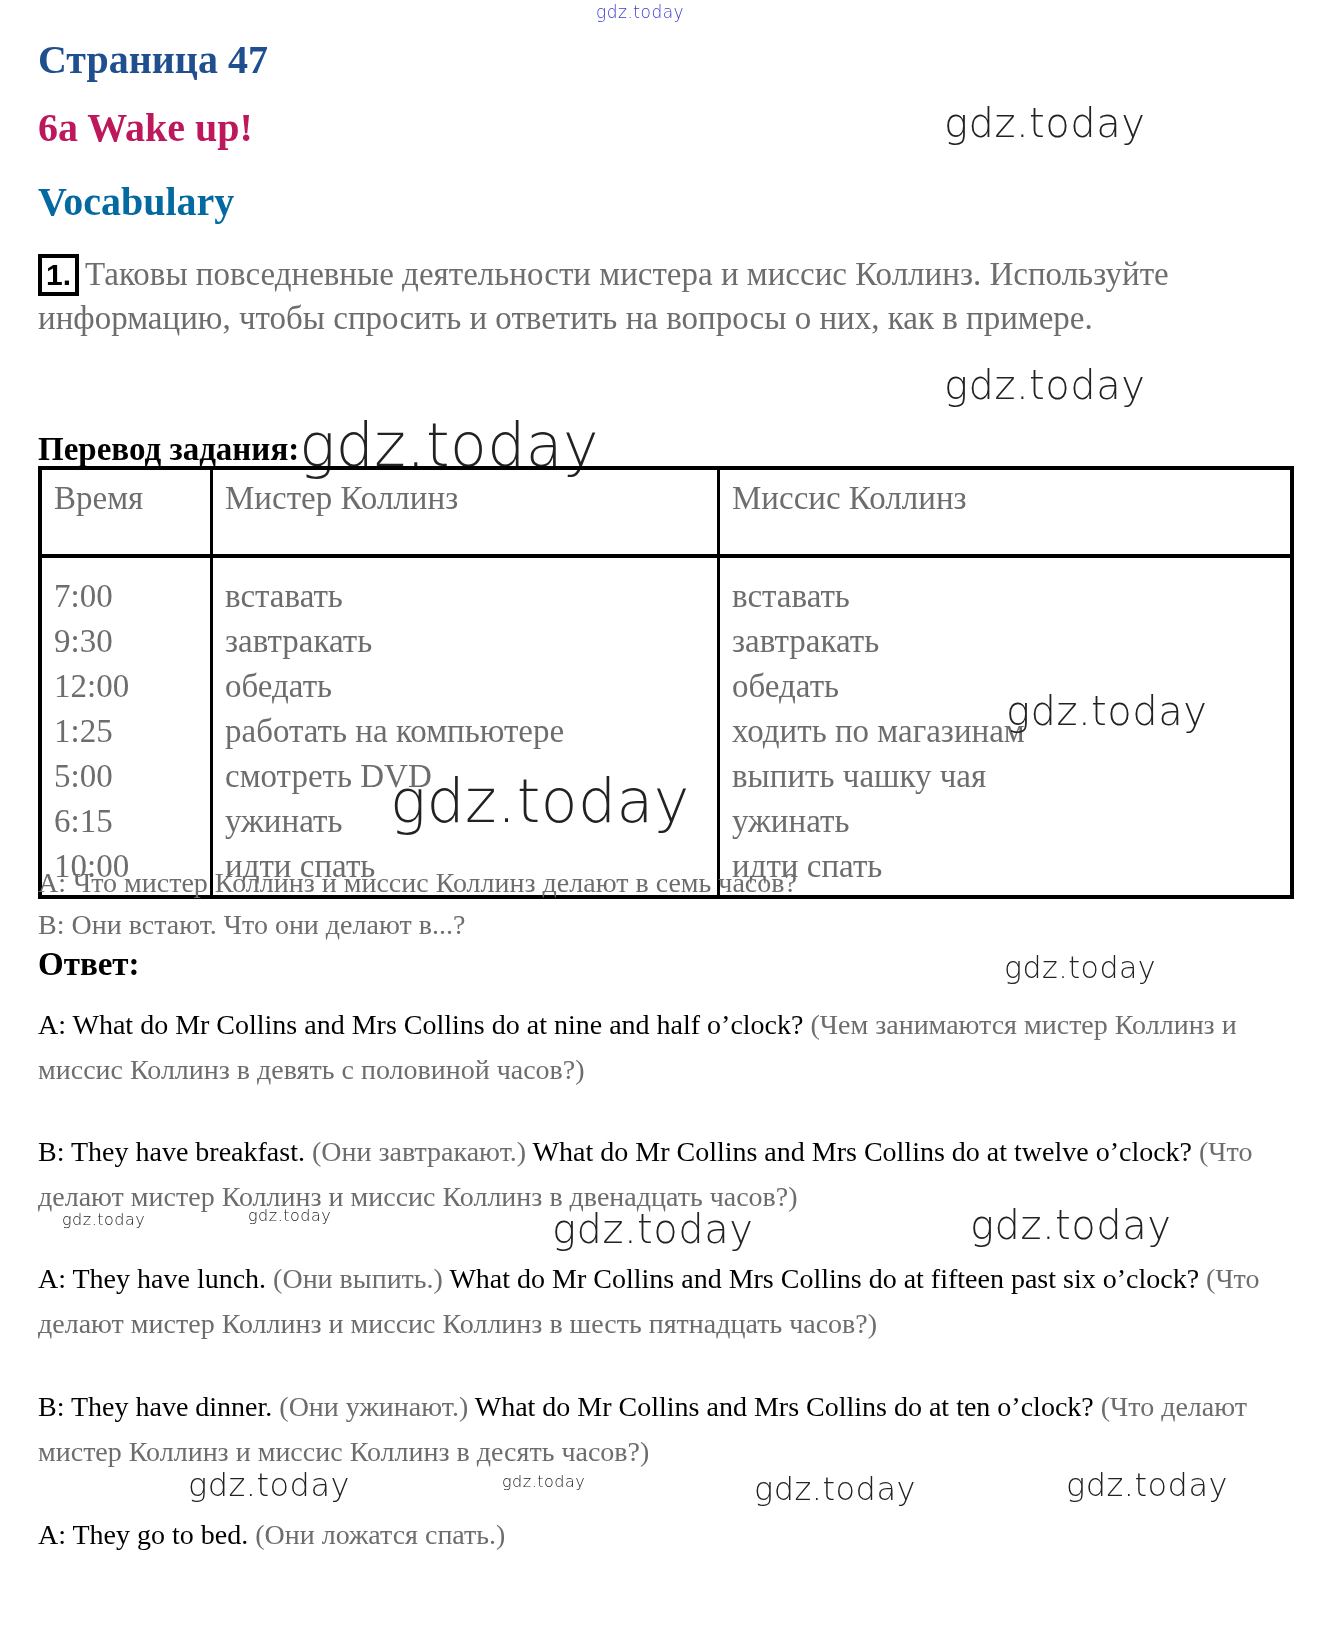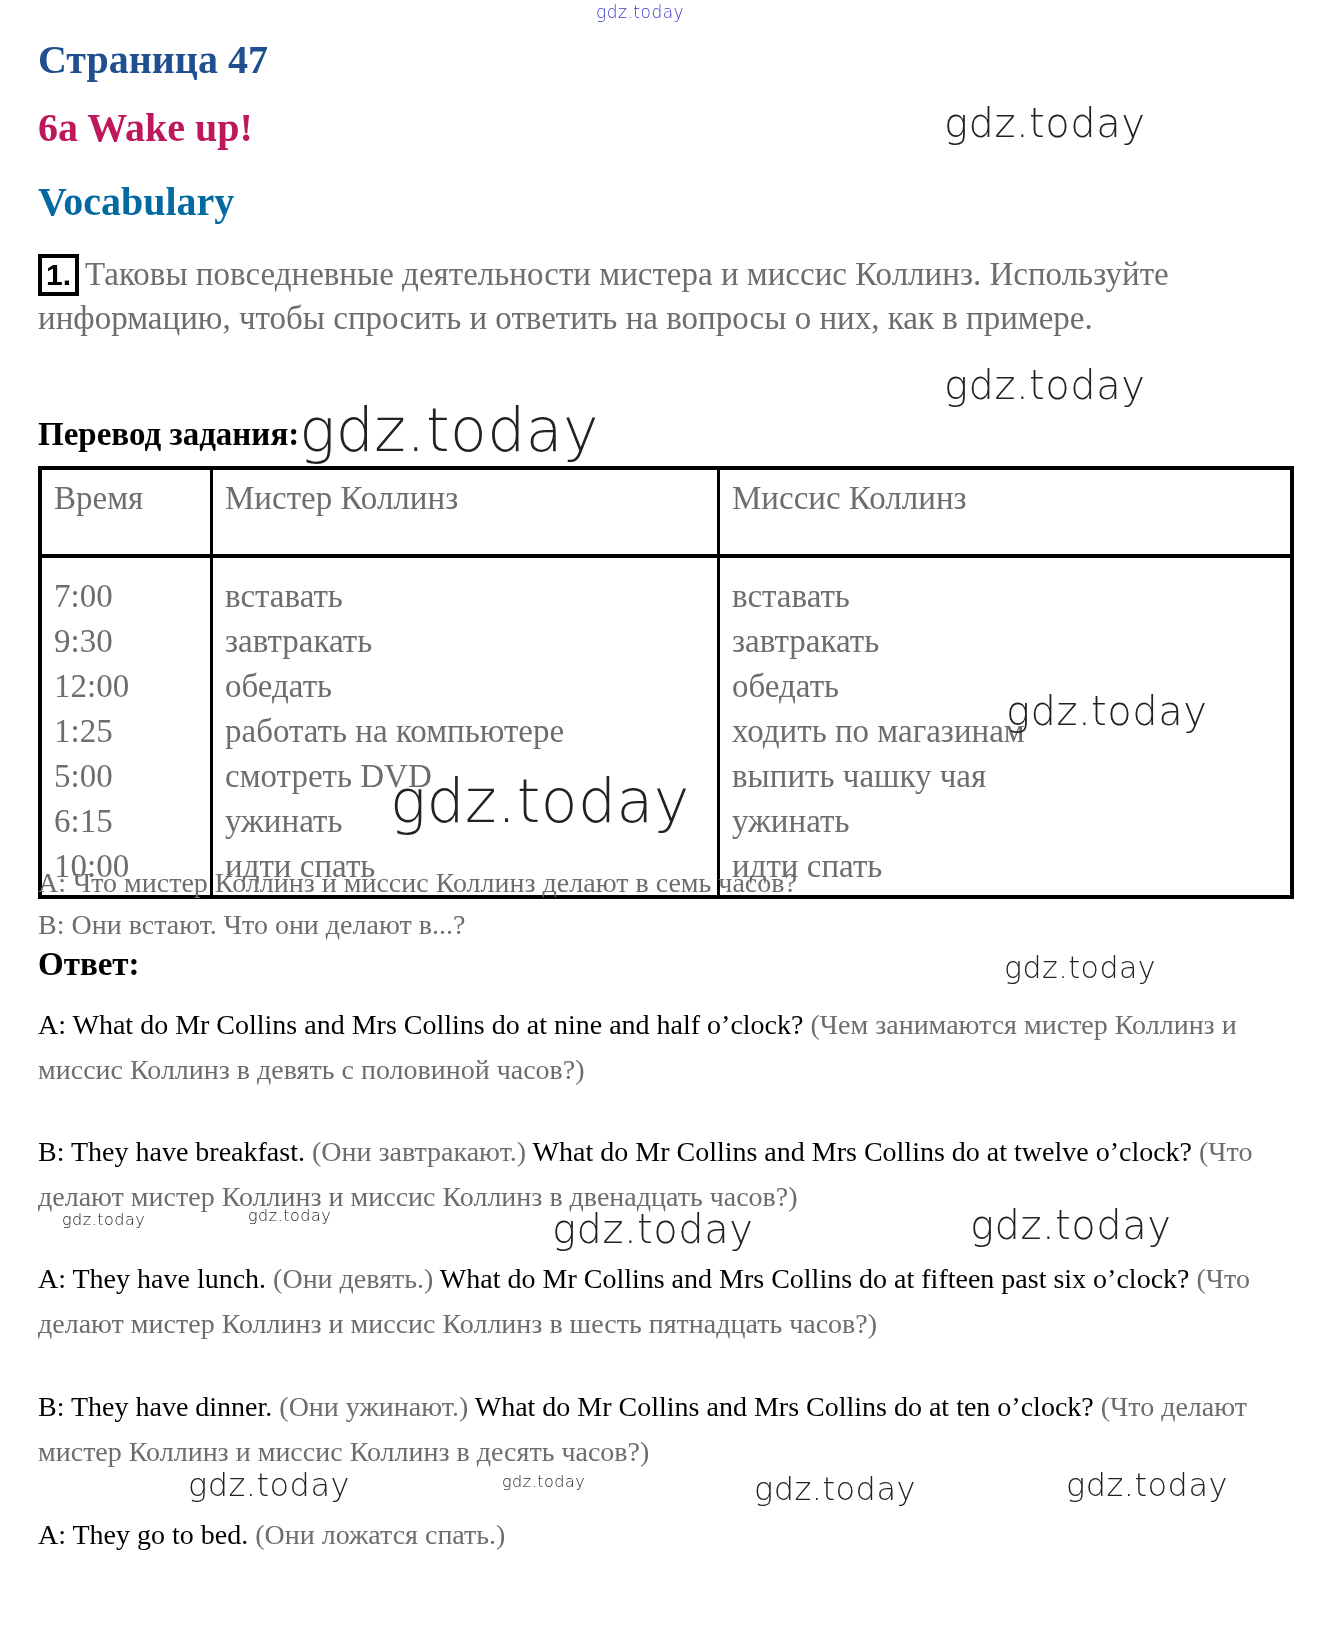--- a/index.html
+++ b/index.html
@@ -35,21 +35,21 @@
 <div class="abs h1">6a Wake up!</div>
 <div class="abs h2">Vocabulary</div>
 
 <div class="abs wm" style="left:944px; top:100px; font-size:40px;">gdz.today</div>
 <div class="abs wm" style="left:944px; top:362px; font-size:40px;">gdz.today</div>
 
 <div class="abs task">
   <span class="task-num">1.</span><span class="gray">Таковы повседневные деятельности мистера и миссис Коллинз. Используйте информацию, чтобы спросить и ответить на вопросы о них, как в примере.</span>
 </div>
 
-<div class="abs" style="left:38px; top:389px;">
+<div class="abs" style="left:38px; top:404px;">
   <span class="label-bold">Перевод задания:</span><span class="wm" style="font-size:60px; position:relative; top:6px;">gdz.today</span>
 </div>
 
 <table class="sched">
   <thead>
     <tr>
       <th class="col-time">Время</th>
       <th class="col-mr">Мистер Коллинз</th>
       <th>Миссис Коллинз</th>
     </tr>
@@ -101,21 +101,21 @@
 </div>
 <div class="abs text-block" style="top:1129px;">
   <span class="en">B: They have breakfast.</span><span class="ru"> (Они завтракают.) </span><span class="en">What do Mr Collins and Mrs Collins do at twelve o’clock?</span><span class="ru"> (Что делают мистер Коллинз и миссис Коллинз в двенадцать часов?)</span>
 </div>
 <div class="abs wm" style="left:62px; top:1210px; font-size:16px;">gdz.today</div>
 <div class="abs wm" style="left:248px; top:1206px; font-size:16px;">gdz.today</div>
 <div class="abs wm" style="left:552px; top:1206px; font-size:40px;">gdz.today</div>
 <div class="abs wm" style="left:970px; top:1202px; font-size:40px;">gdz.today</div>
 
 <div class="abs text-block" style="top:1256px;">
-  <span class="en">A: They have lunch.</span><span class="ru"> (Они девять.) </span><span class="en">What do Mr Collins and Mrs Collins do at fifteen past six o’clock?</span><span class="ru"> (Что делают мистер Коллинз и миссис Коллинз в шесть пятнадцать часов?)</span>
+  <span class="en">A: They have lunch.</span><span class="ru"> (Они выпить.) </span><span class="en">What do Mr Collins and Mrs Collins do at fifteen past six o’clock?</span><span class="ru"> (Что делают мистер Коллинз и миссис Коллинз в шесть пятнадцать часов?)</span>
 </div>
 <div class="abs text-block" style="top:1384px;">
   <span class="en">B: They have dinner.</span><span class="ru"> (Они ужинают.) </span><span class="en">What do Mr Collins and Mrs Collins do at ten o’clock?</span><span class="ru"> (Что делают мистер Коллинз и миссис Коллинз в десять часов?)</span>
 </div>
 <div class="abs wm" style="left:188px; top:1466px; font-size:32px;">gdz.today</div>
 <div class="abs wm" style="left:502px; top:1472px; font-size:16px;">gdz.today</div>
 <div class="abs wm" style="left:754px; top:1470px; font-size:32px;">gdz.today</div>
 <div class="abs wm" style="left:1066px; top:1466px; font-size:32px;">gdz.today</div>
 
 <div class="abs text-block" style="top:1512px;">

